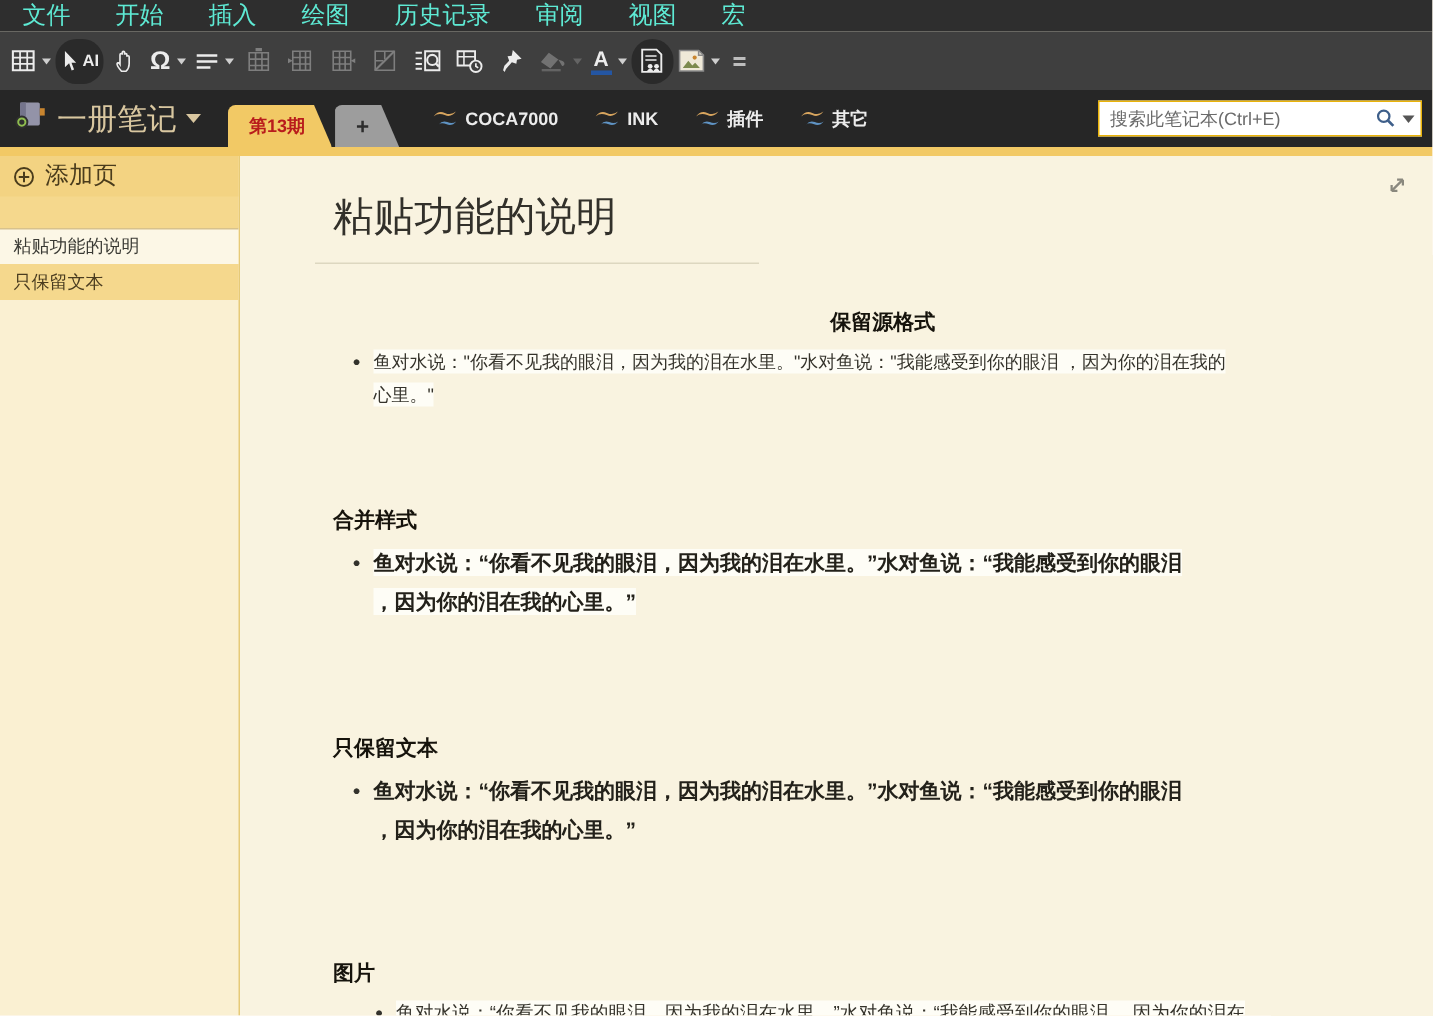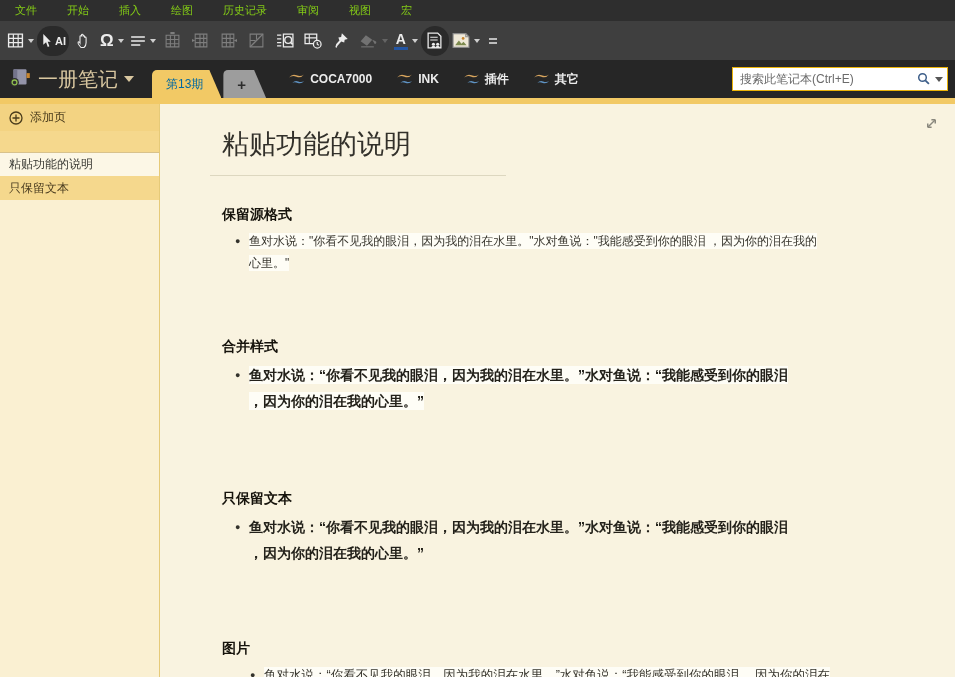--- a/index.html
+++ b/index.html
@@ -3,21 +3,21 @@
 <meta charset="utf-8">
 <style>
   * { margin:0; padding:0; box-sizing:border-box; }
   html,body { width:955px; height:677px; overflow:hidden; }
   body { font-family:"Liberation Sans","DejaVu Sans",sans-serif; }
   .app { position:relative; width:955px; height:677px; background:#f9f3e0; }
 
   
   .menubar { position:absolute; left:0; top:0; width:955px; height:21px;
     background:#2e2e2e; display:flex; align-items:center; }
-  .menubar .mitem { color:#84cc16; font-size:11px; padding:0 15px; line-height:21px; cursor:default; }
+  .menubar .mitem { color:#5eead4; font-size:16px; padding:0 15px; line-height:21px; cursor:default; }
 
   
   .toolbar { position:absolute; left:0; top:21px; width:955px; height:39px;
     background:#3f3f3f; display:flex; align-items:center; padding-left:4px; }
   .tbtn { height:30px; min-width:28px; display:flex; align-items:center; justify-content:center;
     gap:2px; padding:0 3px; border-radius:14px; }
   .tbtn.active { background:#2a2a2a; }
   .tbtn svg { display:block; }
   .caret { width:0; height:0; border-left:3.5px solid transparent; border-right:3.5px solid transparent;
     border-top:4px solid #cfcfcf; margin-left:2px; }
@@ -31,21 +31,21 @@
   .customize i { display:block; width:8px; height:2px; background:#bdbdbd; }
 
   
   .header { position:absolute; left:0; top:60px; width:955px; height:38px;
     background:#262626; display:flex; align-items:center; }
   .nbicon { margin:0 6px 0 8px; }
   .nbtitle { color:#d9c7a0; font-size:20px; margin-right:6px; cursor:default; }
   .nbdrop { width:0;height:0;border-left:5px solid transparent;border-right:5px solid transparent;
     border-top:6px solid #d9c7a0; margin-right:18px; }
   .tab { position:relative; height:28px; align-self:flex-end; display:flex; align-items:center;
-    padding:0 18px 0 14px; font-size:12px; font-weight:normal; color:#0369a1;
+    padding:0 18px 0 14px; font-size:12px; font-weight:bold; color:#b91c1c;
     background:#f2c965; border-radius:5px 5px 0 0; clip-path:polygon(0 0, calc(100% - 12px) 0, 100% 100%, 0 100%); }
   .tab.new { background:#9d9d9d; color:#2c2c2c; padding:0 20px 0 14px; margin-left:2px;
     font-size:15px; font-weight:bold; }
   .groups { display:flex; align-items:center; margin-left:22px; gap:24px; }
   .group { display:flex; align-items:center; gap:5px; color:#ececec; font-size:12px; font-weight:bold; cursor:default; }
   .search { position:absolute; right:7px; top:7px; width:216px; height:24px; background:#ffffff;
     border:1px solid #eab308; display:flex; align-items:center; padding:0 4px 0 7px; }
   .search input { flex:1; border:none; outline:none; font-size:12px; color:#444;
     font-family:"Liberation Sans",sans-serif; background:transparent; }
   .search input::placeholder { color:#6b6b6b; opacity:1; }
@@ -53,21 +53,21 @@
     border-top:5px solid #555; margin-left:4px; }
 
   
   .strip { position:absolute; left:0; top:98px; width:955px; height:6px; background:#f2c965; }
 
   
   .sidebar { position:absolute; left:0; top:104px; width:160px; height:573px;
     background:#faf0d2; border-right:1px solid #e6ca78; }
   .sb-gold { background:#f5d88d; }
   .addrow { height:27px; background:#f3d382; display:flex; align-items:center; gap:7px;
-    padding-left:9px; font-size:12px; color:#4a3c1c; cursor:pointer; }
+    padding-left:9px; font-size:16px; color:#4a3c1c; cursor:pointer; }
   .sb-spacer { height:21px; }
   .pagerow { height:24px; display:flex; align-items:center; padding-left:9px;
     font-size:12px; color:#4a3c20; cursor:pointer; }
   .pagerow.selected { background:#fcf7e6; border-top:1px solid #d8c28c; color:#3a3a34; height:24px; }
 
   
   .content { position:absolute; left:161px; top:104px; width:794px; height:573px;
     background:#f9f3e0; padding:22px 0 0 61px; overflow:hidden; }
   .expand { position:absolute; right:16px; top:12px; cursor:pointer; }
   .titlewrap { display:inline-block; border-bottom:1px solid #ddd7c0; padding:0 12px 13px 12px; margin-left:-12px; min-width:296px; }
@@ -76,21 +76,21 @@
   .para { display:flex; margin-top:6px; }
   .bullet { width:27px; flex:none; color:#33322c; font-size:9px; line-height:22px; text-align:left; padding-left:13px; }
   .ptext { color:#35332b; }
   .hl { background:#fefdf6; box-decoration-break:clone; -webkit-box-decoration-break:clone; padding:1px 0; }
   .s1 .ptext { font-size:12px; line-height:22px; max-width:576px; }
   .s2 .ptext { font-size:14px; font-weight:bold; line-height:26px; max-width:552px; color:#23211a; }
   .s2 .bullet, .s3 .bullet { line-height:26px; }
   .s3 .ptext { font-size:14px; font-weight:bold; line-height:26px; max-width:552px; color:#23211a; }
   .s4 .bullet { margin-left:15px; line-height:23px; }
   .s4 .ptext { font-size:12.5px; line-height:23px; max-width:568px; }
-  .mt1 { margin-top:30px; } .mt2 { margin-top:64px; } .mt3 { margin-top:76px; } .mt4 { margin-top:74px; }
+  .mt1 { margin-top:30px;text-align:center; } .mt2 { margin-top:64px; } .mt3 { margin-top:76px; } .mt4 { margin-top:74px; }
 </style>
 </head>
 <body>
 
 <div class="app">
 
   <div class="menubar">
     <span class="mitem">文件</span>
     <span class="mitem">开始</span>
     <span class="mitem">插入</span>

